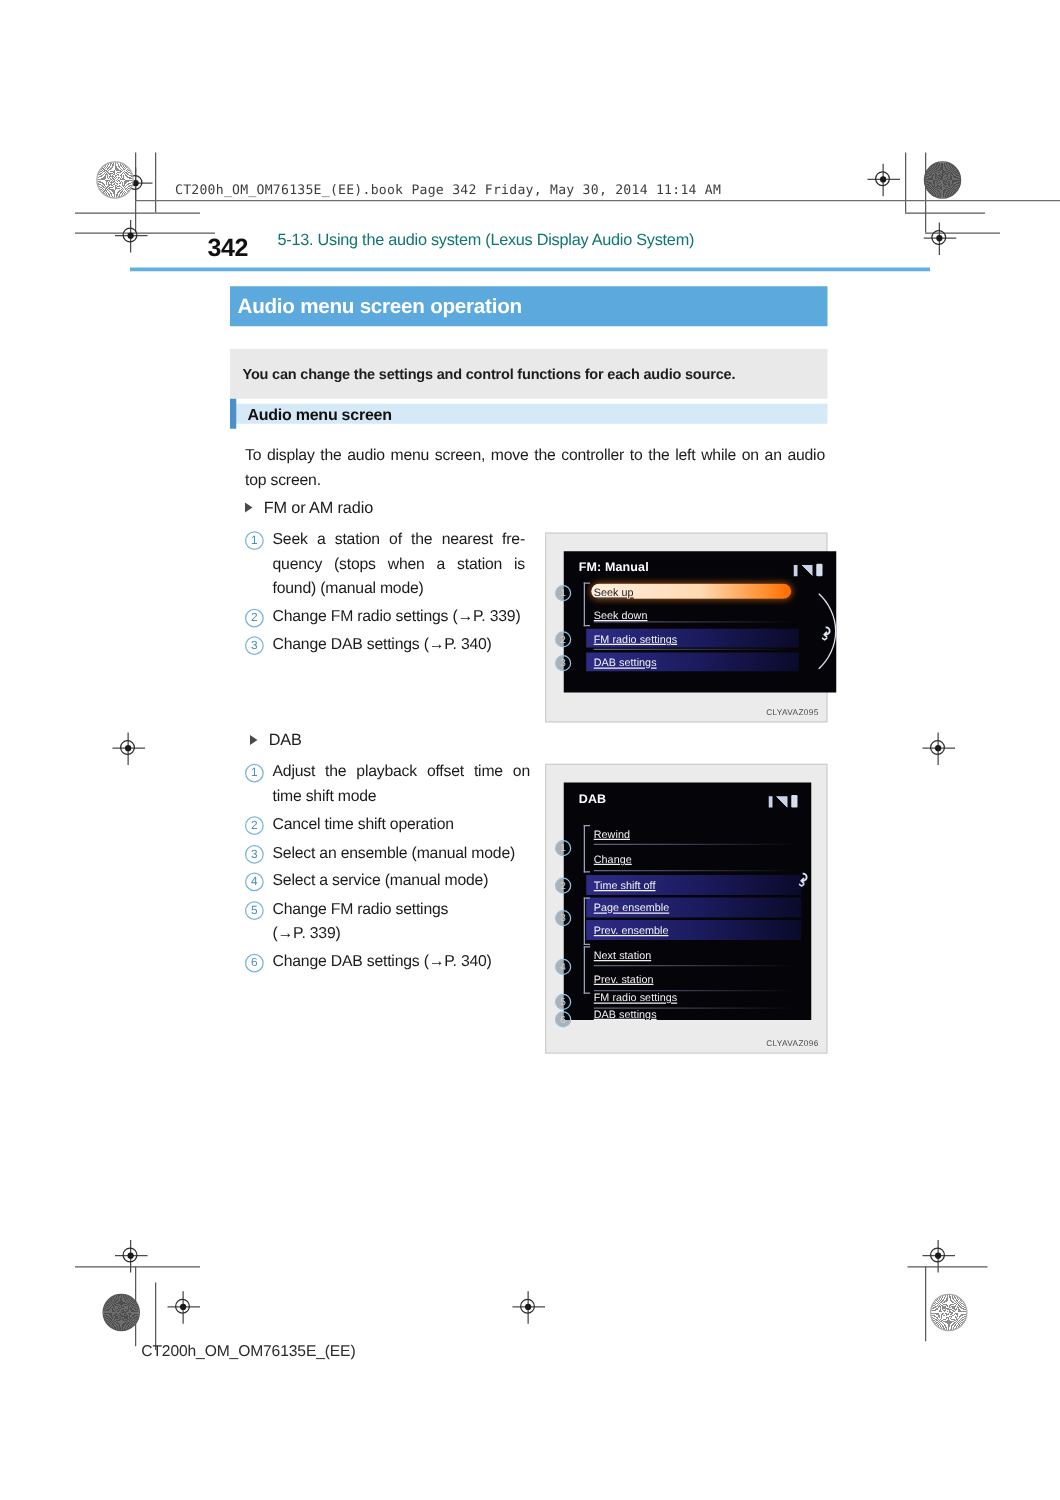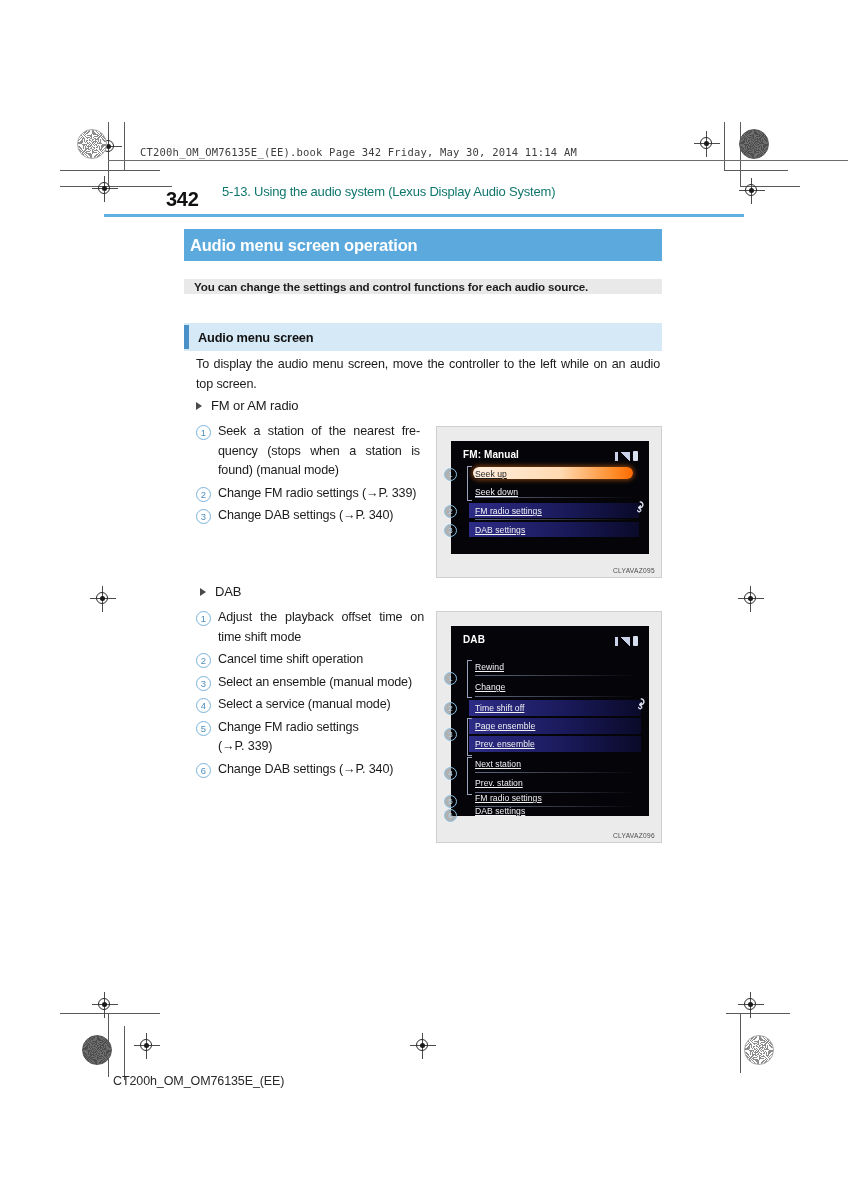--- a/index.html
+++ b/index.html
@@ -142,40 +142,40 @@
     letter-spacing: -0.2px;
     padding-left: 6px;
   }
 
   
   .note-box {
     position: absolute;
     left: 184px;
     top: 279px;
     width: 478px;
-    height: 15px;
+    height: 40px;
     background: #e9e9e9;
     display: flex;
     align-items: center;
   }
   .note-box-text {
     font-size: 11.6px;
     font-weight: bold;
     letter-spacing: -0.15px;
     color: #1d1d1d;
     padding-left: 10px;
   }
 
   
   .subhead {
     position: absolute;
     left: 184px;
     top: 323px;
     width: 478px;
-    height: 28px;
+    height: 16px;
     background: #d6e9f7;
     display: flex;
     align-items: center;
   }
   .subhead-accent {
     width: 5px;
     height: 24px;
     background: #4a90c9;
     flex: 0 0 auto;
   }
@@ -503,21 +503,21 @@
     <div class="num-badge">2</div>
     <div class="num-text">Change FM radio settings (→P. 339)</div>
   </div>
   <div class="num-item">
     <div class="num-badge">3</div>
     <div class="num-text">Change DAB settings (→P. 340)</div>
   </div>
 </div>
 
 <div class="figure" style="left:436px; top:426px; width:226px; height:152px;">
-  <div class="screen" style="left:14px; top:14px; width:198px; height:113px;">
+  <div class="screen" style="left:14px; top:14px; width:218px; height:113px;">
     <div class="screen-title">FM: Manual</div>
     <div class="status-icons">
       <span class="si-bar"></span>
       <span class="si-signal"></span>
       <span class="si-batt"></span>
     </div>
 
     <div class="screen-arc" style="left:120px; top:20px; width:96px; height:86px;"></div>
 
     <div class="row-highlight" style="left:22px; top:26px; width:160px; height:12px;"></div>

